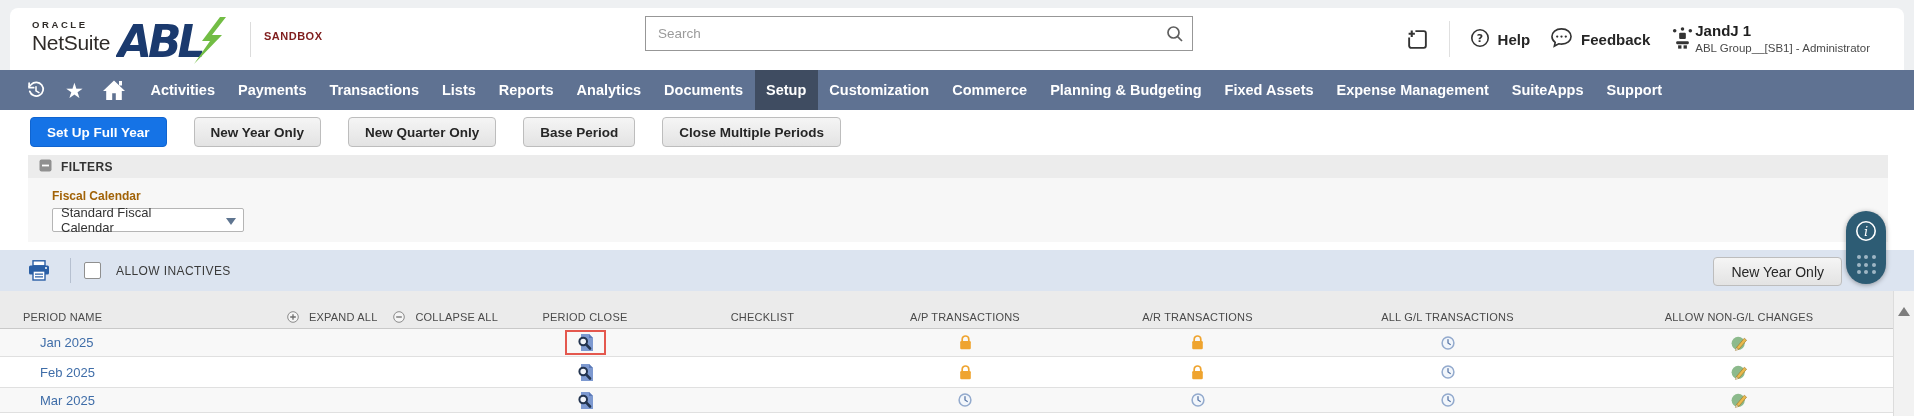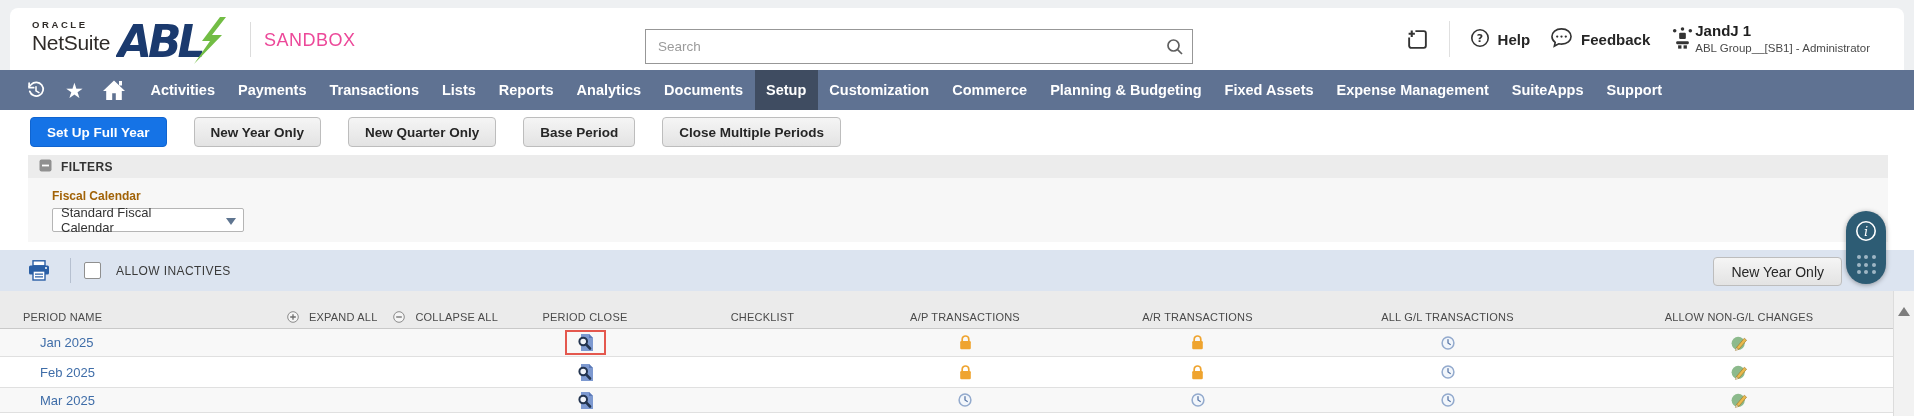--- a/index.html
+++ b/index.html
@@ -7,22 +7,22 @@
   .screen { position:relative; width:1914px; height:416px; background:#eef0f2; overflow:hidden; }
 
   
   .content-bg { position:absolute; top:110px; left:0; right:0; bottom:0; background:#fff; }
   .top-card { position:absolute; left:10px; top:8px; width:1894px; height:62px; background:#fff; border-radius:8px 8px 0 0; }
   .ons-logo { position:absolute; left:22px; top:11px; cursor:pointer; }
   .ons-top { font-size:9.5px; font-weight:700; letter-spacing:2.6px; color:#2f2b28; }
   .ons-bottom { font-size:21px; color:#2f2b28; letter-spacing:-0.3px; margin-top:1px; }
   .abl-logo { position:absolute; left:106px; top:8px; }
   .header-div1 { position:absolute; left:240px; top:14px; width:1px; height:35px; background:#dcdcdc; }
-  .env-label { position:absolute; left:254px; top:22px; font-size:18px; font-weight:400; letter-spacing:.5px; color:#ec4899; }
-  .search-wrap { position:absolute; left:635px; top:21px; width:548px; height:35px; border:1px solid #979797; background:#fff; display:flex; align-items:center; }
+  .env-label { position:absolute; left:254px; top:22px; font-size:11px; font-weight:700; letter-spacing:.5px; color:#7f1d1d; }
+  .search-wrap { position:absolute; left:635px; top:8px; width:548px; height:35px; border:1px solid #979797; background:#fff; display:flex; align-items:center; }
   .search-wrap input { flex:1; border:none; outline:none; font-size:13.5px; padding:0 10px 0 12px; color:#333; font-family:inherit; }
   .search-wrap input::placeholder { color:#9b9b9b; }
   .search-btn { width:34px; height:100%; display:flex; align-items:center; justify-content:center; cursor:pointer; background:none; border:none; }
   .hdr-right { position:absolute; right:34px; top:8px; height:46px; display:flex; align-items:center; gap:20px; }
   .hdr-icon-btn { display:flex; align-items:center; cursor:pointer; }
   .hdr-div2 { width:1px; height:36px; background:#e0e0e0; }
   .hdr-link { display:flex; align-items:center; gap:8px; cursor:pointer; font-size:15px; font-weight:600; color:#262626; }
   .user-block { display:flex; align-items:center; cursor:pointer; }
   .user-text { display:flex; flex-direction:column; line-height:1.25; }
   .user-name { font-size:15px; font-weight:700; color:#1f1f1f; }

